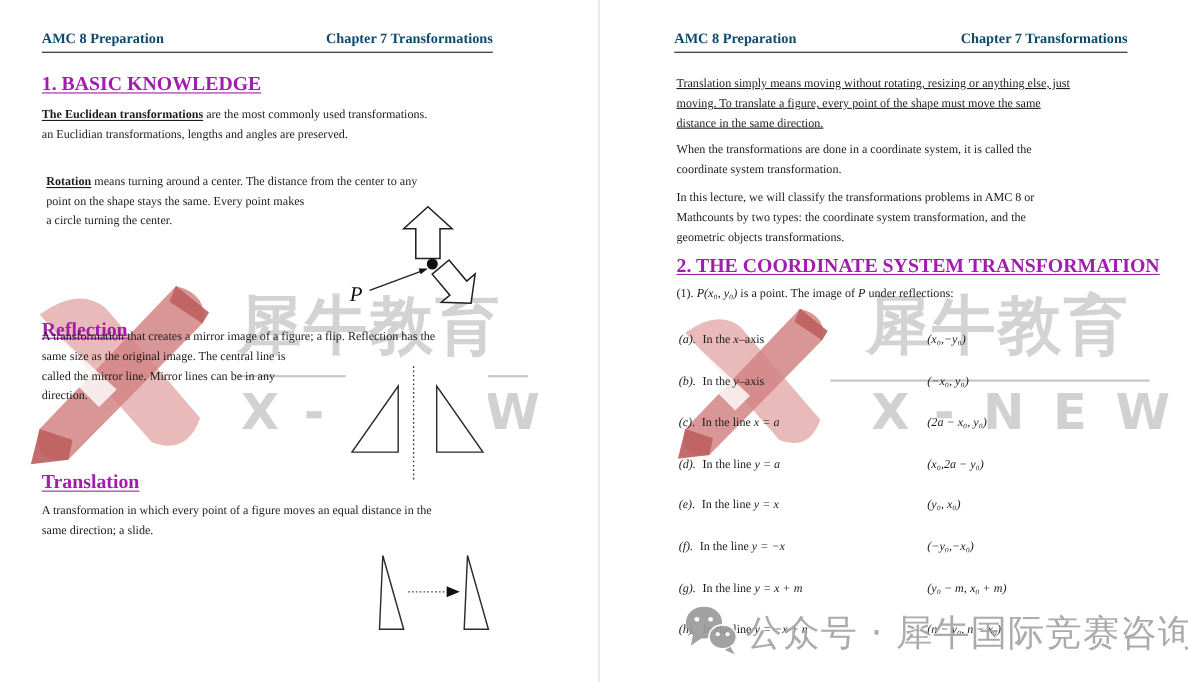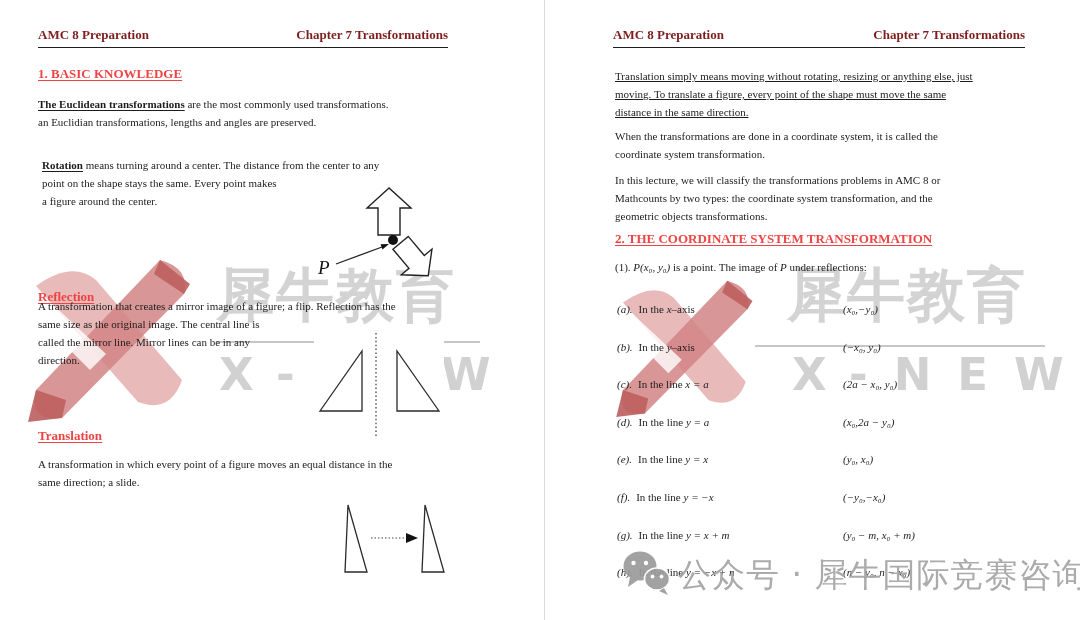--- a/index.html
+++ b/index.html
@@ -3,22 +3,22 @@
 <meta charset="utf-8">
 <style>
   html,body{margin:0;padding:0;background:#ffffff;}
   #viewer{position:relative;width:1080px;height:620px;overflow:hidden;background:#ffffff;}
   .pos{position:absolute;}
   .ser{font-family:"Liberation Serif","DejaVu Serif",serif;}
   .body-t{font-size:11px;line-height:18px;color:#1c1c1c;}
   .nw{white-space:nowrap;}
   .it{font-style:italic;}
   .bold-u{font-weight:bold;text-decoration:underline;text-underline-offset:2px;}
-  .h-title{font-weight:bold;font-size:13px;color:#ef4444;text-decoration:underline;text-underline-offset:2px;white-space:nowrap;text-align:right;}
-  .hdr{display:flex;justify-content:space-between;align-items:flex-end;border-bottom:1.6px solid #1d1d1d;padding-bottom:4px;font-weight:bold;font-size:13px;color:#7f1d1d;}
+  .h-title{font-weight:bold;font-size:18px;color:#a21caf;text-decoration:underline;text-underline-offset:2px;white-space:nowrap;text-align:right;}
+  .hdr{display:flex;justify-content:space-between;align-items:flex-end;border-bottom:1.6px solid #1d1d1d;padding-bottom:4px;font-weight:bold;font-size:13px;color:#0c4a6e;}
   .page{position:absolute;top:0;height:620px;background:#ffffff;overflow:hidden;}
   #page-left{left:0;width:523px;}
   #page-gap{left:523px;top:0;width:22px;height:620px;background:#ecf0f8;z-index:2;}
   #page-right{left:545px;width:535px;box-shadow:-1px 0 0 rgba(150,160,185,.4);}
   .content{position:absolute;inset:0;z-index:1;}
   .wm{position:absolute;inset:0;z-index:0;pointer-events:none;}
   .wm-top{z-index:3;pointer-events:none;opacity:.92;}
   .wm-cn{font-family:"DejaVu Sans","Liberation Sans",sans-serif;font-weight:bold;font-size:58px;line-height:1;color:#c3c3c3;letter-spacing:2px;opacity:.72;white-space:nowrap;}
   .wm-en{font-family:"DejaVu Sans","Liberation Sans",sans-serif;font-weight:bold;font-size:45px;line-height:1;color:#c6c6c6;letter-spacing:26px;opacity:.8;white-space:nowrap;}
   .wm-line{height:2px;background:#b3b3b3;opacity:.75;}
@@ -88,21 +88,21 @@
       <div class="pos lp-s1 ser h-title">1. BASIC KNOWLEDGE</div>
 
       <div class="pos lp-p1 ser body-t">
         <div class="nw"><span class="bold-u">The Euclidean transformations</span><span> are the most commonly used transformations.</span></div>
         <div class="nw">an Euclidian transformations, lengths and angles are preserved.</div>
       </div>
 
       <div class="pos lp-rot ser body-t">
         <div class="nw"><span class="bold-u">Rotation</span><span> means turning around a center. The distance from the center to any</span></div>
         <div class="nw">point on the shape stays the same. Every point makes</div>
-        <div class="nw">a figure around the center.</div>
+        <div class="nw">a circle turning the center.</div>
       </div>
 
       <svg class="pos lp-rot-svg" width="140" height="120" viewBox="0 0 140 120">
         <polygon points="79,4 57,24 68,24 68,51 90,51 90,24 101,24" fill="#ffffff" stroke="#222222" stroke-width="1.4"></polygon>
         <g transform="rotate(140 83 56)">
           <polygon points="79,6 59,24 69,24 69,49 89,49 89,24 99,24" fill="#ffffff" stroke="#222222" stroke-width="1.4"></polygon>
         </g>
         <circle cx="83" cy="56" r="5" fill="#111111"></circle>
         <line x1="26" y1="80" x2="72" y2="63" stroke="#222222" stroke-width="1.3"></line>
         <polygon points="79,60 72.5,65.4 70.5,60.2" fill="#111111"></polygon>

